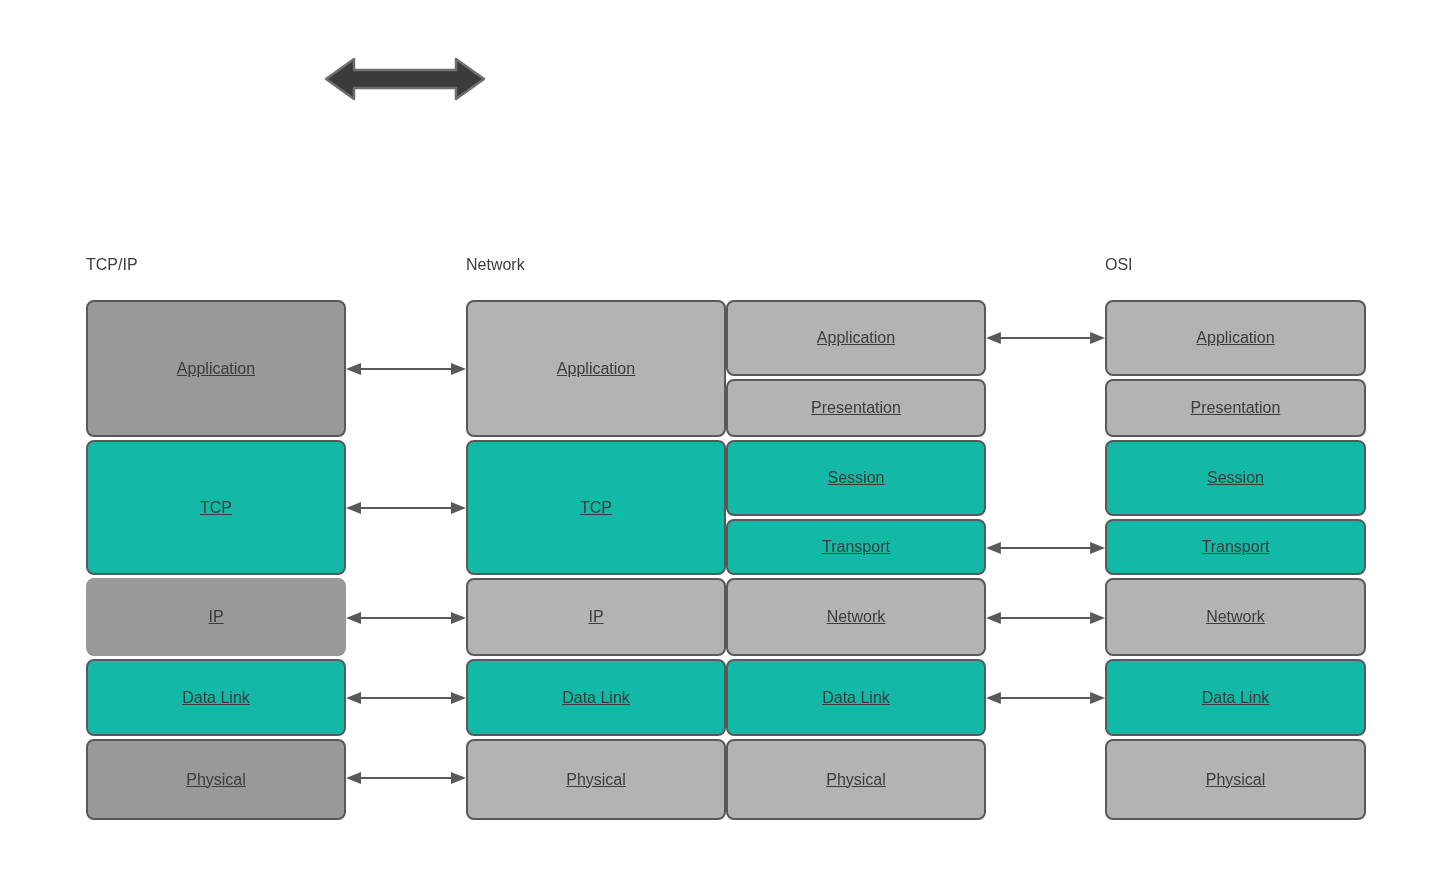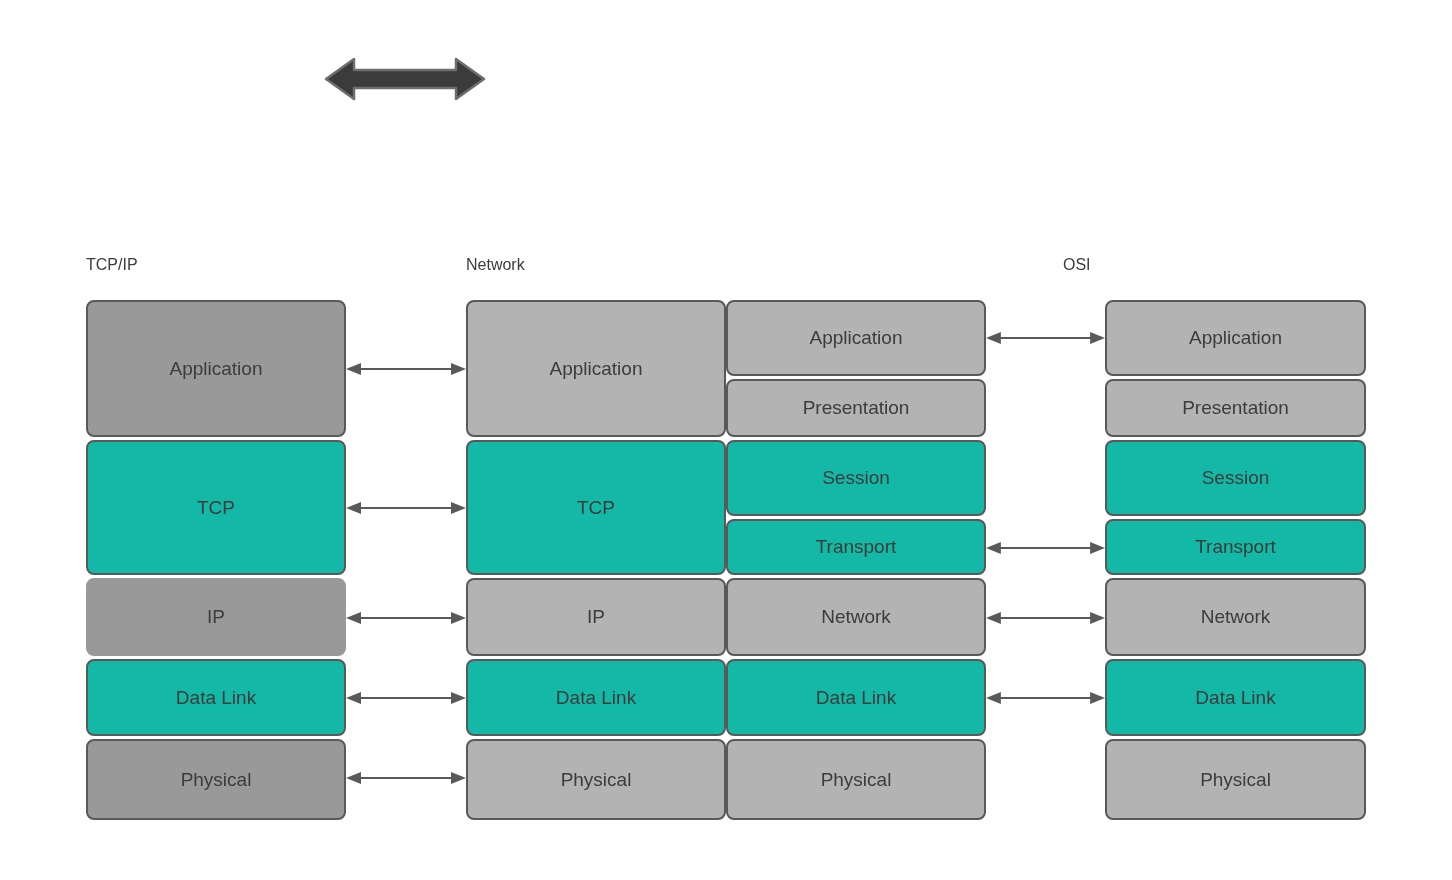--- a/index.html
+++ b/index.html
@@ -31,23 +31,24 @@
     grid-template-rows: 76px 58px 76px 56px 78px 77px 81px;
     row-gap: 3px;
   }
   .box {
     box-sizing: border-box;
     border: 2.5px solid #595959;
     border-radius: 8px;
     display: flex;
     align-items: center;
     justify-content: center;
-    font-size: 19px;
+    font-size: 16px;
     color: #3c3c3c;
     text-align: center;
+    text-decoration: underline;
   }
   .span2 { grid-row: span 2; }
   .fill-dark  { background: #999999; }
   .fill-light { background: #b3b3b3; }
   .fill-white { background: #14b8a6; }
   .borderless { border-color: #999999; }
   .arrow {
     position: absolute;
     width: 120px;
     height: 16px;
@@ -68,21 +69,21 @@
 <div class="canvas">
 
   <div class="thick-arrow">
     <svg viewBox="0 0 164 46" xmlns="http://www.w3.org/2000/svg">
       <polygon points="3,23 31,3 31,14 133,14 133,3 161,23 133,43 133,32 31,32 31,43" fill="#3b3b3b" stroke="#6e6e6e" stroke-width="2.5" stroke-linejoin="round"></polygon>
     </svg>
   </div>
 
   <div class="col-title" style="left:86px; width:260px;">TCP/IP</div>
   <div class="col-title" style="left:466px; width:520px;">Network</div>
-  <div class="col-title" style="left:1063px; width:261px;">OSI</div>
+  <div class="col-title" style="left:1105px; width:261px;">OSI</div>
 
   <div class="stack" style="left:86px; width:260px; grid-template-columns:260px;">
     <div class="box fill-dark span2">
       <span>Application</span>
     </div>
     <div class="box fill-white span2">
       <span>TCP</span>
     </div>
     <div class="box fill-dark borderless">
       <span>IP</span>

